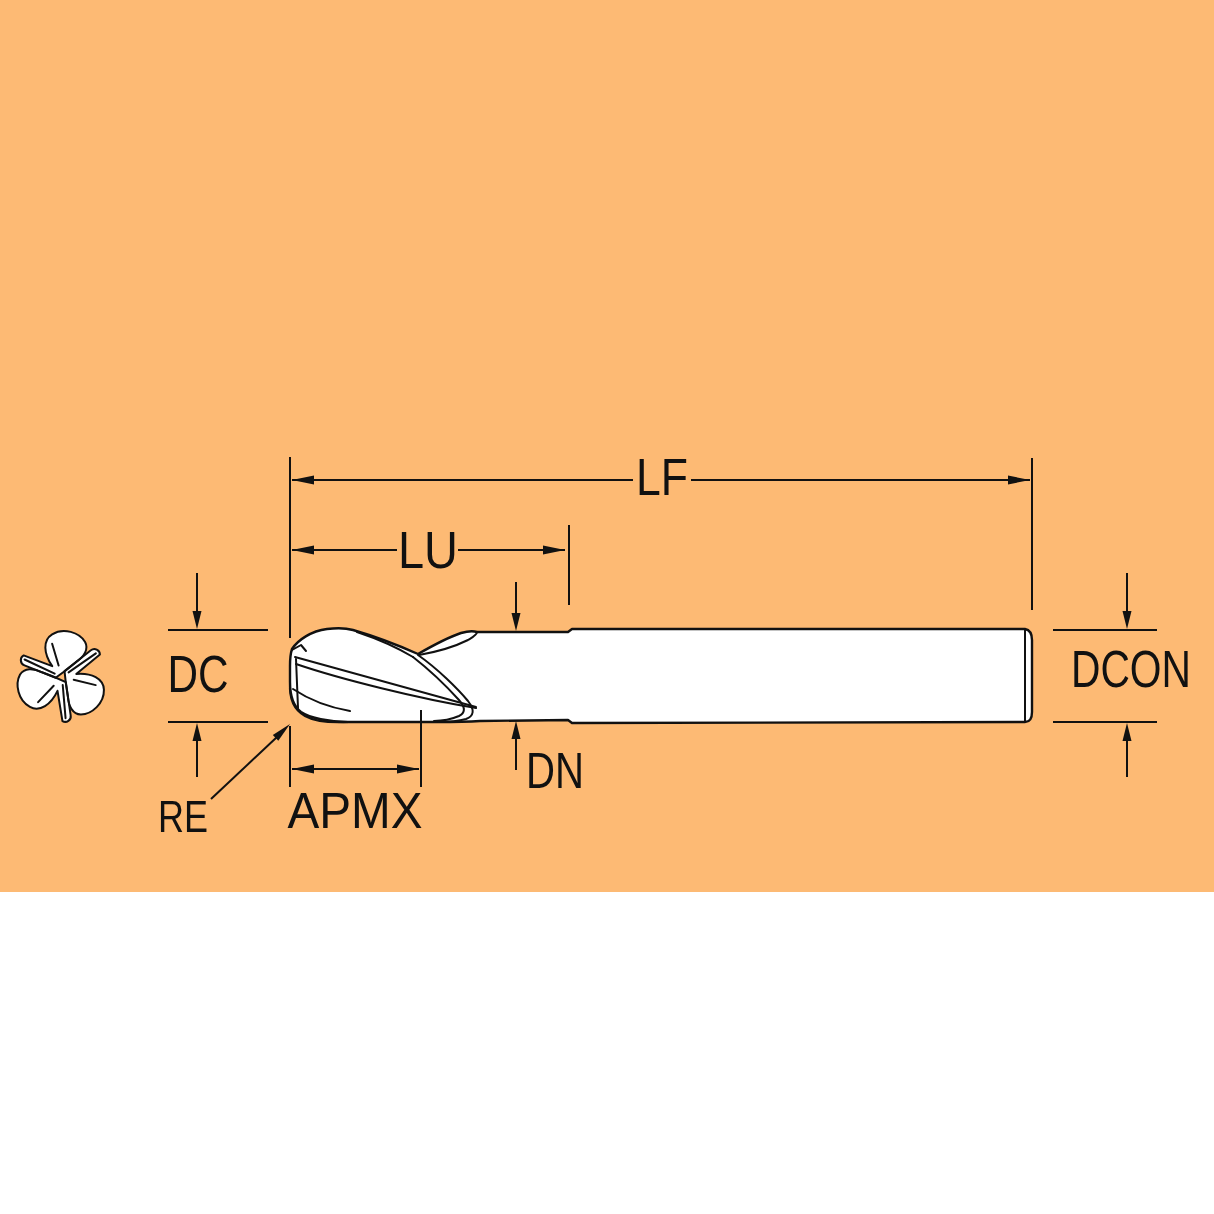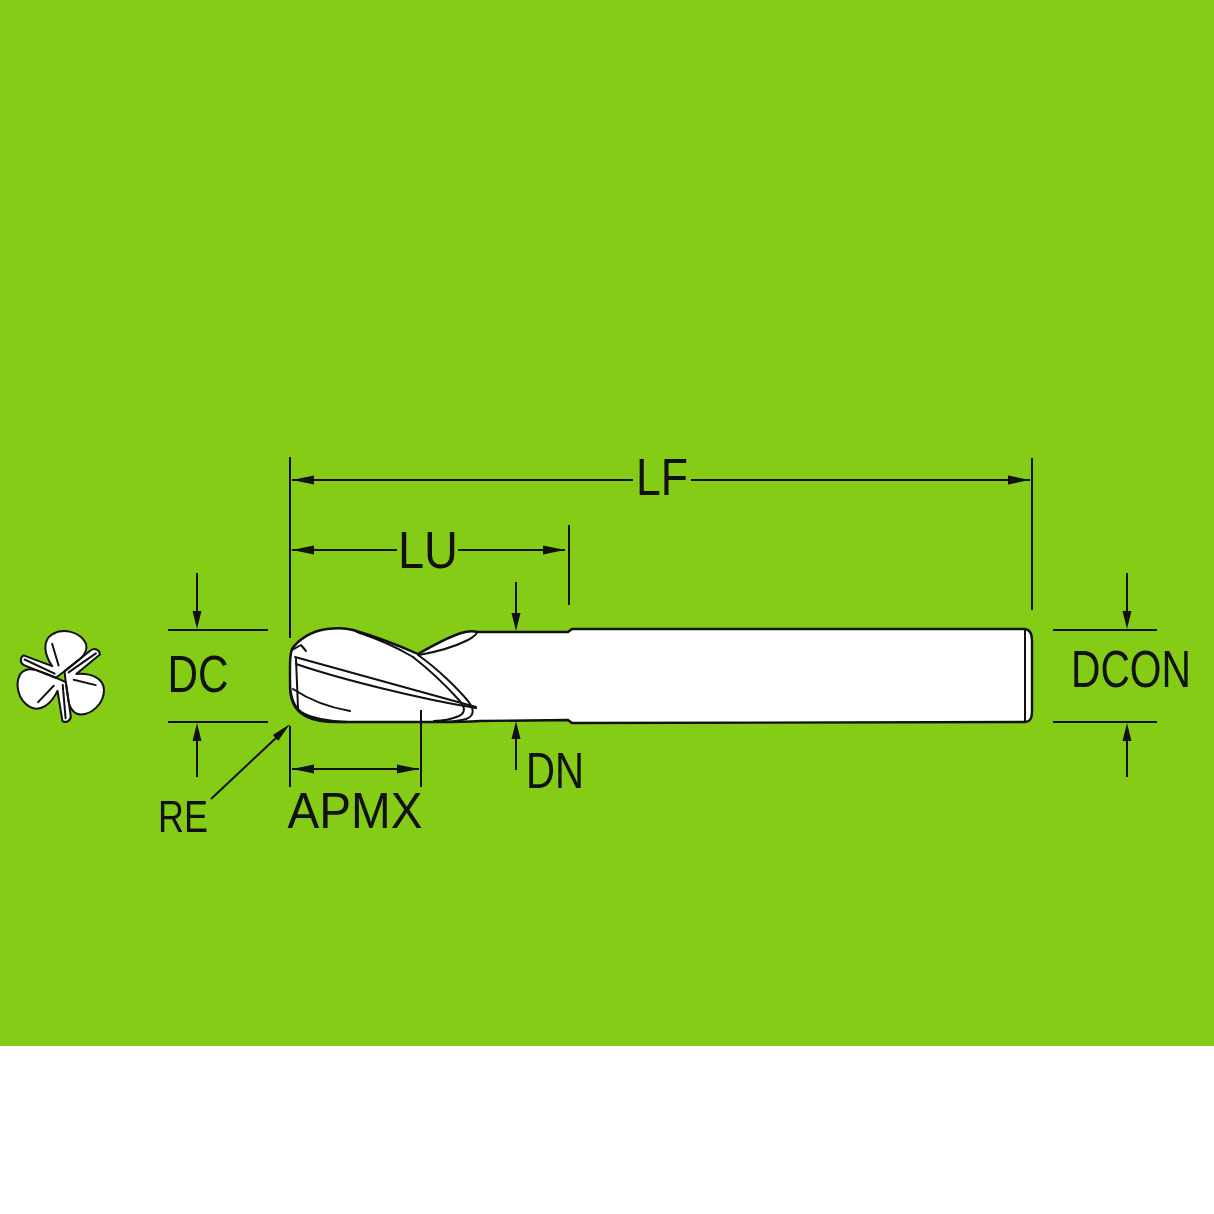--- a/index.html
+++ b/index.html
@@ -1,19 +1,19 @@
 <!DOCTYPE html>
 <html><head>
 <meta charset="utf-8">
 <style>
   html,body{margin:0;padding:0;background:#ffffff;}
   .canvas{
     position:relative;
-    width:1214px;height:1046px;
-    background:#84cc16;
+    width:1214px;height:892px;
+    background:#fdba74;
     font-family:"Liberation Sans", sans-serif;
     overflow:hidden;
   }
   svg{position:absolute;left:0;top:0;}
   .outline{fill:#ffffff;stroke:#111111;stroke-width:2.4;stroke-linejoin:round;stroke-linecap:round;}
   .detail{fill:none;stroke:#111111;stroke-width:2;stroke-linejoin:round;stroke-linecap:round;}
   .dim{fill:none;stroke:#111111;stroke-width:2;stroke-linecap:butt;}
   .ah{fill:#111111;stroke:none;}
   .lbl{fill:#111111;font-family:"Liberation Sans",sans-serif;font-weight:400;}
   .pinfill{fill:#ffffff;stroke:none;}

